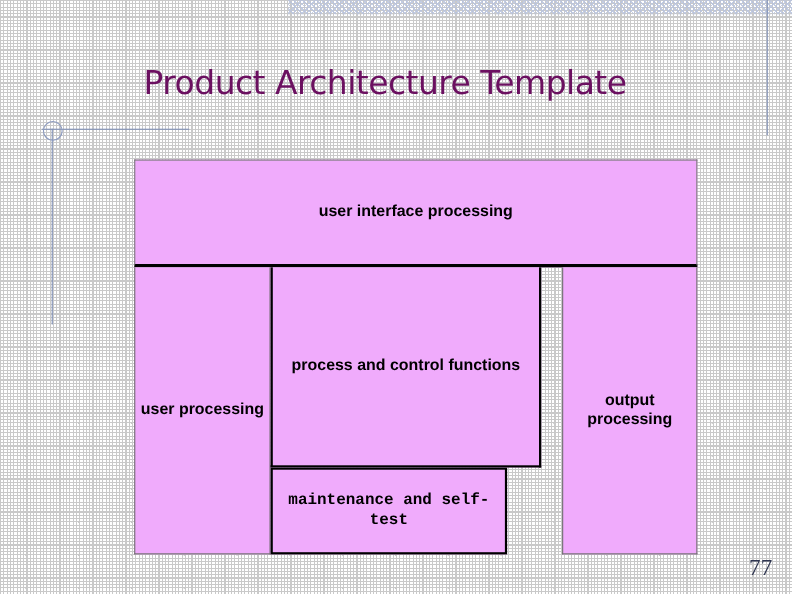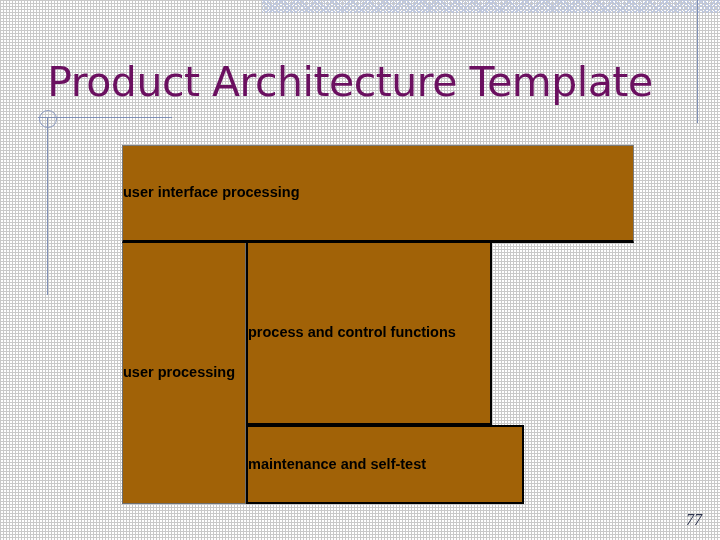--- a/index.html
+++ b/index.html
@@ -104,42 +104,42 @@
   }
 
   
   .slide-title {
     position: absolute;
     left: 0px;
     top: 58px;
     width: 700px;
     text-align: center;
     font-family: "DejaVu Sans", sans-serif;
-    font-size: 41px;
+    font-size: 30px;
     font-weight: 400;
     letter-spacing: -0.5px;
     color: #6b1060;
     white-space: nowrap;
   }
 
   
   .diagram {
     position: absolute;
     left: 122px;
     top: 145px;
     width: 512px;
     height: 359px;
   }
   .box {
     position: absolute;
-    background: #a16207;
+    background: #f0abfc;
     box-sizing: border-box;
     display: flex;
     align-items: center;
-    justify-content: flex-start;
+    justify-content: center;
     text-align: center;
     color: #000000;
     font-family: "Liberation Sans", sans-serif;
     font-weight: bold;
     font-size: 14.5px;
     line-height: 1.18;
   }
 
   
   .box-ui {
@@ -158,39 +158,39 @@
   
   .box-process {
     left: 124px; top: 98px;
     width: 246px; height: 182px;
     border: 2px solid #000000;
     border-top: none;
   }
   
   .box-maint {
     left: 124px; top: 280px;
-    width: 278px; height: 79px;
+    width: 215px; height: 79px;
     border: 2px solid #000000;
+    font-family: Liberation Mono, monospace;
   }
   
   .box-output {
     left: 389px; top: 98px;
     width: 123px; height: 261px;
     border: 1px solid #6f6f6f;
     border-top: none;
   }
 
   
   .page-number {
     position: absolute;
     right: 18px;
     bottom: 11px;
     font-family: "Liberation Serif", serif;
-    font-size: 16px;
-    font-style: italic;
+    font-size: 21px;
     color: #2e3550;
   }
 </style>
 </head>
 <body>
 
 <div id="slide">
 
   <div class="grid-layer"></div>
   <div class="grid-h" style="top:22px"></div>
@@ -236,20 +236,23 @@
     </div>
 
     <div class="box box-input">
       <span>user processing</span>
     </div>
 
     <div class="box box-process">
       <span>process and control functions</span>
     </div>
 
+    <div class="box box-output">
+      <span>output processing</span>
+    </div>
 
     <div class="box box-maint">
       <span>maintenance and self-test</span>
     </div>
 
   </div>
 
   <div class="page-number">77</div>
 
 </div>

